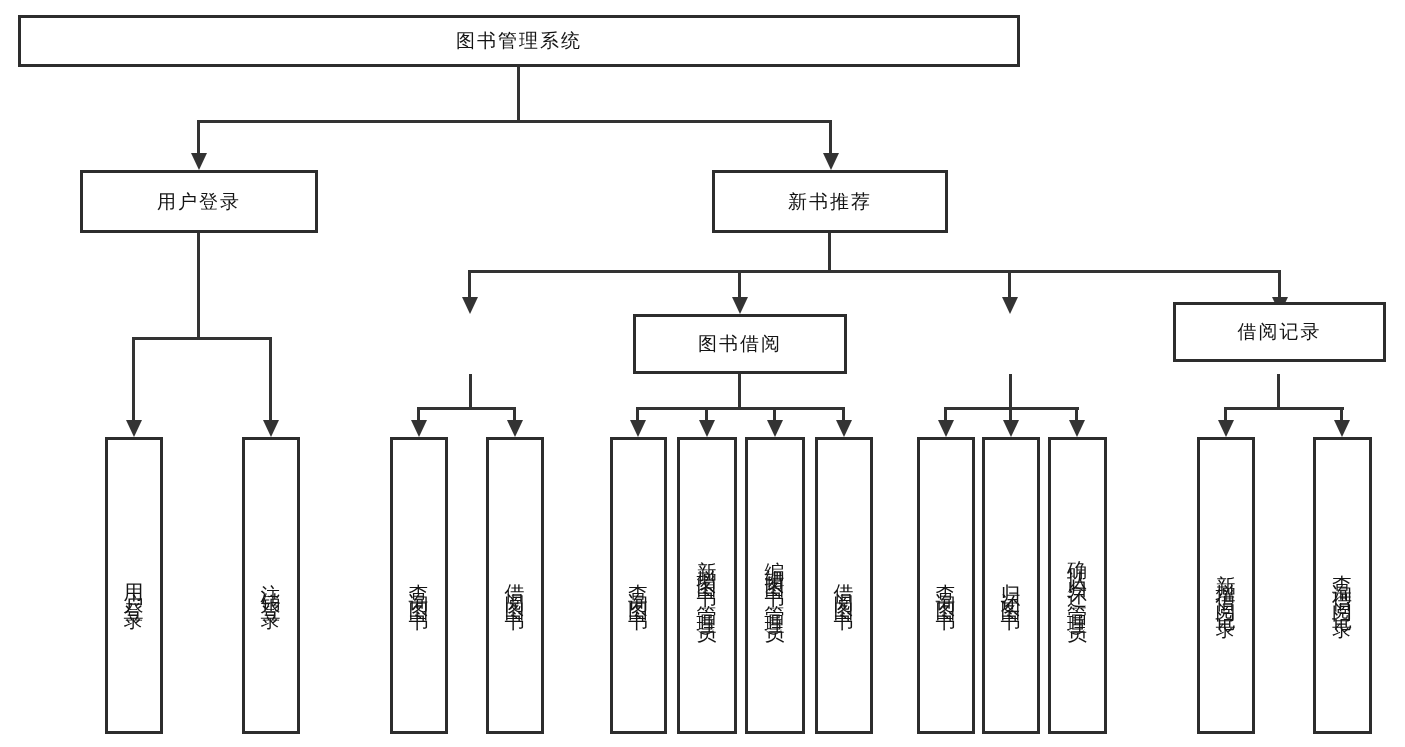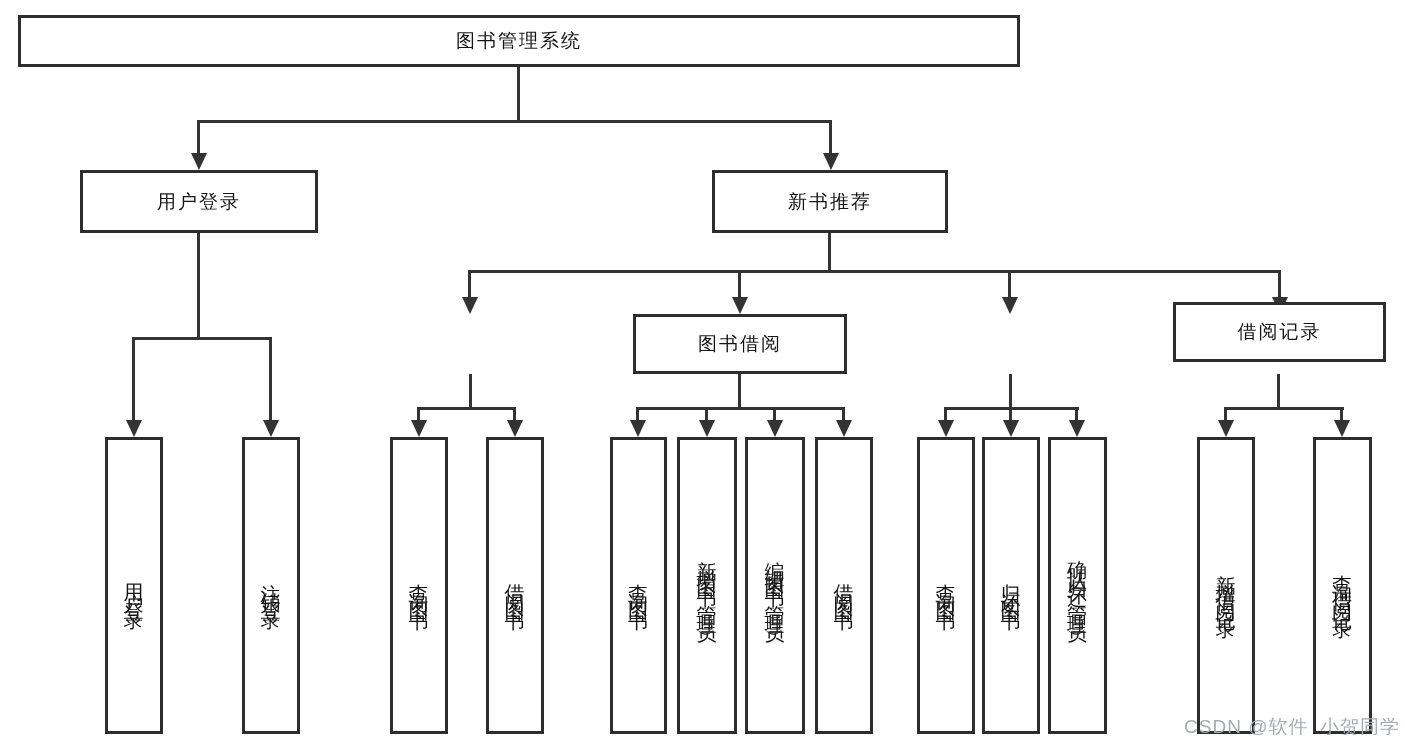--- a/index.html
+++ b/index.html
@@ -173,15 +173,14 @@
     <span class="vlbl">确认归还（管理员）</span>
   </div>
 
   <div class="box" style="left:1197px;top:437px;width:58px;height:297px">
     <span class="vlbl">新增借阅记录</span>
   </div>
   <div class="box" style="left:1313px;top:437px;width:59px;height:297px">
     <span class="vlbl">查询借阅记录</span>
   </div>
 
-  <div class="watermark">CSDN @软件_小贺同学</div>
 
 </div>
 
 </body></html>

